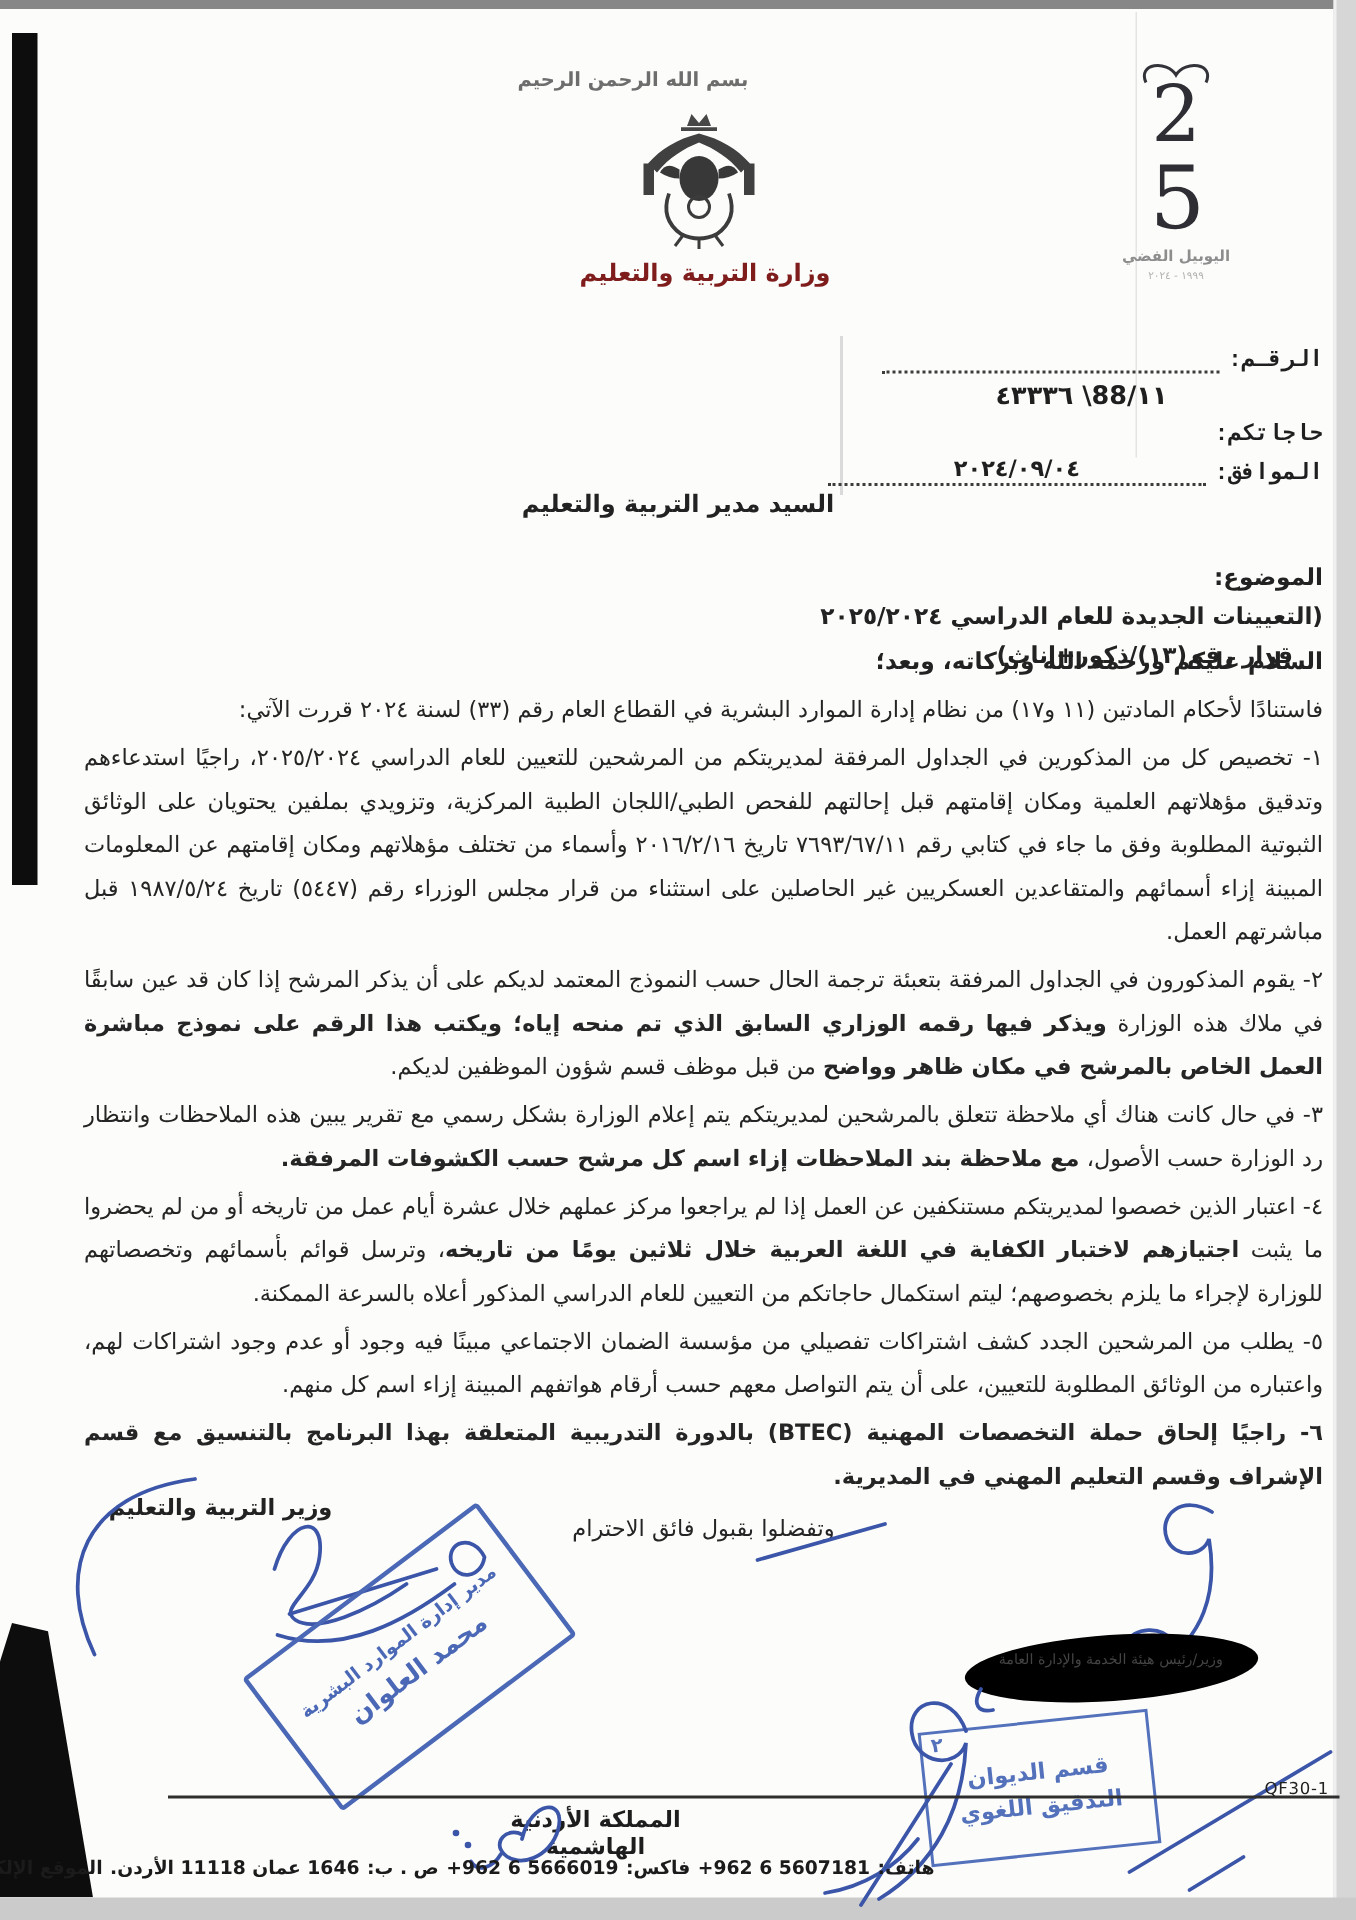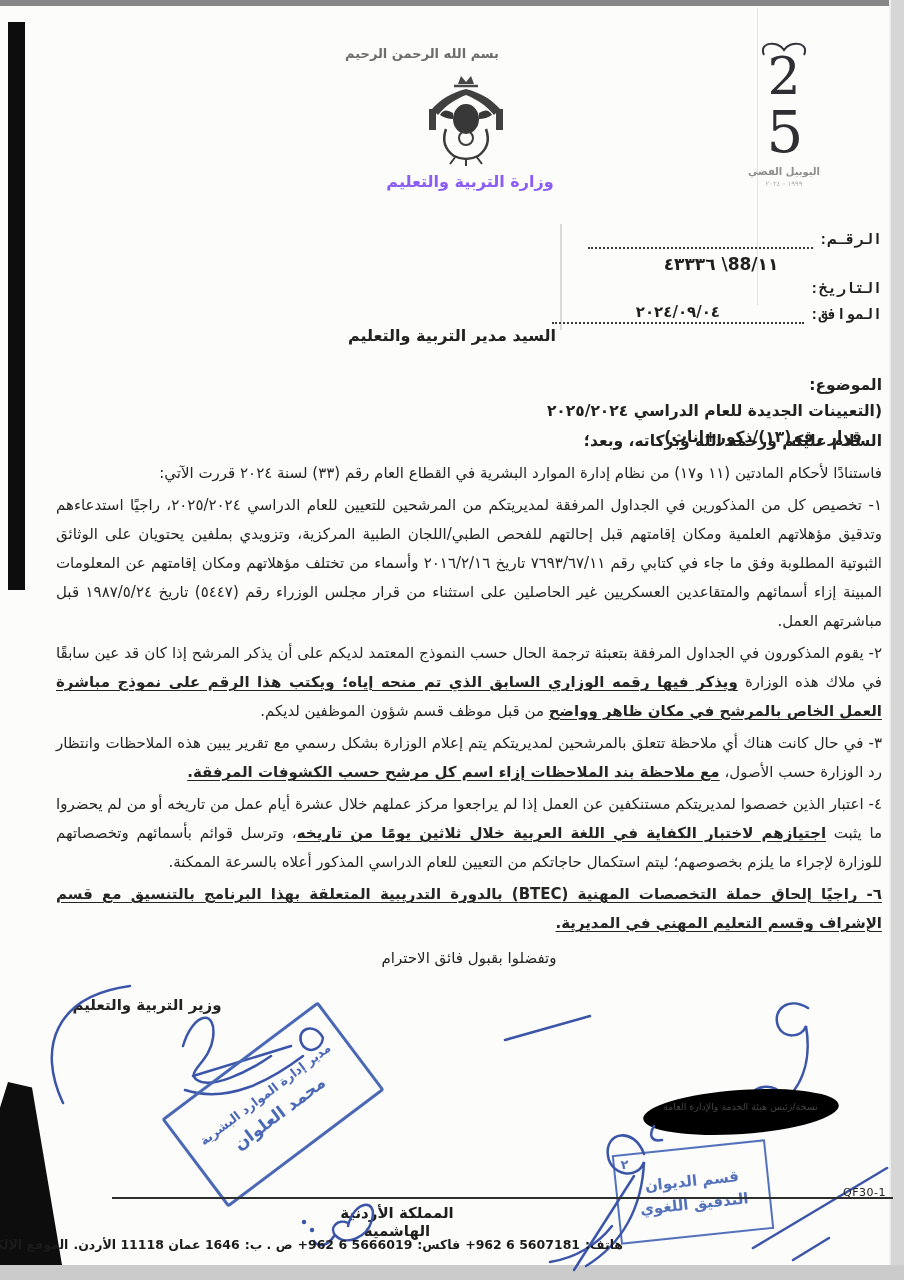--- a/index.html
+++ b/index.html
@@ -12,21 +12,21 @@
   .edge-left{position:absolute;top:22px;left:8px;width:17px;height:568px;background:#0d0d0d;}
   .edge-corner{position:absolute;left:0;top:1082px;width:100px;height:183px;background:#0d0d0d;
                clip-path:polygon(8% 0%,32% 3%,62% 100%,0% 100%,0% 14%);}
   .fold-a{position:absolute;left:757px;top:8px;width:1px;height:297px;background:#e4e4e4;}
   .fold-b{position:absolute;left:560px;top:224px;width:2px;height:106px;background:#dadada;}
   
   .bismillah{position:absolute;top:46px;left:0;right:60px;text-align:center;font-size:13px;
              font-weight:bold;color:#555;letter-spacing:1px;opacity:.85;}
   .coat{position:absolute;top:68px;left:416px;width:100px;height:100px;}
   .ministry-name{position:absolute;top:172px;left:370px;width:200px;text-align:center;
-                 font-size:16px;font-weight:bold;color:#8b5cf6;direction:rtl;}
+                 font-size:16px;font-weight:bold;color:#7f1d1d;direction:rtl;}
   .jubilee{position:absolute;top:40px;left:740px;width:88px;text-align:center;}
   .jubilee-label{font-size:10px;font-weight:bold;color:#8d8d8d;direction:rtl;margin-top:2px;}
   .jubilee-years{font-size:7px;color:#b0b0b0;letter-spacing:2px;margin-top:3px;}
   
   .ref-block{position:absolute;top:230px;right:22px;width:330px;direction:rtl;font-weight:bold;
              font-size:15px;color:#1f1f1f;}
   .ref-row{display:flex;gap:6px;align-items:flex-end;margin-bottom:5px;}
   .ref-label{white-space:nowrap;font-family:Liberation Mono, monospace;}
   .ref-dots{flex:1;border-bottom:2px dotted #3c3c3c;height:12px;margin-left:36px;}
   .ref-line{flex:1;border-bottom:2px dotted #3c3c3c;text-align:center;padding-bottom:1px;}
@@ -35,21 +35,21 @@
   .addressee{position:absolute;top:326px;left:0;width:100%;text-align:center;font-weight:bold;
              font-size:16px;direction:rtl;color:#222;}
   .subject{position:absolute;top:372px;right:22px;width:560px;direction:rtl;text-align:right;
            font-weight:bold;font-size:15.5px;line-height:26px;color:#222;}
   .subject .l2{padding-right:20px;}
   .greeting{position:absolute;top:432px;right:22px;direction:rtl;font-weight:bold;font-size:15.5px;color:#222;}
   
   .body-text{position:absolute;top:459px;left:56px;right:22px;direction:rtl;text-align:justify;
              font-size:15px;line-height:29px;color:#252525;}
   .body-text p{margin:0 0 3px 0;}
-  .ub{font-weight:bold;text-decoration:underline;text-underline-offset:3px;}
+  .ub{font-weight:bold;text-underline-offset:3px;}
   .closing{text-align:center;font-weight:normal;margin-top:6px;}
   
   .minister-title{position:absolute;top:996px;left:62px;width:170px;direction:rtl;text-align:center;
                   font-weight:bold;font-size:15px;color:#222;}
   .sig{position:absolute;pointer-events:none;}
   .sig path{stroke:#3b55a8;stroke-width:2.5;fill:none;stroke-linecap:round;}
   .sig .dot{fill:#3b55a8;}
   .stamp-hr{position:absolute;left:175px;top:1049px;width:190px;height:105px;border:3px solid #4a68b5;
             border-radius:3px;transform:rotate(-37deg);color:#4a68b5;direction:rtl;display:flex;
             flex-direction:column;align-items:center;justify-content:center;gap:6px;font-weight:bold;}
@@ -112,21 +112,21 @@
     <div class="jubilee-years">١٩٩٩ - ٢٠٢٤</div>
   </div>
 
   <div class="ref-block">
     <div class="ref-row">
       <span class="ref-label">الرقـم:</span>
       <span class="ref-dots"></span>
     </div>
     <div class="ref-num-value" dir="ltr">٤٣٣٣٦ \88/١١</div>
     <div class="ref-row">
-      <span class="ref-label">التاريخ:</span>
+      <span class="ref-label">حاجاتكم:</span>
     </div>
     <div class="ref-row">
       <span class="ref-label">الموافق:</span>
       <span class="ref-line"><span dir="ltr">٢٠٢٤/٠٩/٠٤</span></span>
     </div>
   </div>
 
   <div class="addressee">السيد مدير التربية والتعليم</div>
 
   <div class="subject">
@@ -136,20 +136,21 @@
   </div>
 
   <div class="greeting">السلام عليكم ورحمة الله وبركاته، وبعد؛</div>
 
   <div class="body-text">
     <p><span>فاستنادًا لأحكام المادتين (١١ و١٧) من نظام إدارة الموارد البشرية في القطاع العام رقم (٣٣) لسنة ٢٠٢٤ قررت الآتي:</span></p>
     <p><span>١- تخصيص كل من المذكورين في الجداول المرفقة لمديريتكم من المرشحين للتعيين للعام الدراسي ٢٠٢٥/٢٠٢٤، راجيًا استدعاءهم وتدقيق مؤهلاتهم العلمية ومكان إقامتهم قبل إحالتهم للفحص الطبي/اللجان الطبية المركزية، وتزويدي بملفين يحتويان على الوثائق الثبوتية المطلوبة وفق ما جاء في كتابي رقم ٧٦٩٣/٦٧/١١ تاريخ ٢٠١٦/٢/١٦ وأسماء من تختلف مؤهلاتهم ومكان إقامتهم عن المعلومات المبينة إزاء أسمائهم والمتقاعدين العسكريين غير الحاصلين على استثناء من قرار مجلس الوزراء رقم (٥٤٤٧) تاريخ ١٩٨٧/٥/٢٤ قبل مباشرتهم العمل.</span></p>
     <p><span>٢- يقوم المذكورون في الجداول المرفقة بتعبئة ترجمة الحال حسب النموذج المعتمد لديكم على أن يذكر المرشح إذا كان قد عين سابقًا في ملاك هذه الوزارة </span><span class="ub">ويذكر فيها رقمه الوزاري السابق الذي تم منحه إياه؛ ويكتب هذا الرقم على نموذج مباشرة العمل الخاص بالمرشح في مكان ظاهر وواضح</span><span> من قبل موظف قسم شؤون الموظفين لديكم.</span></p>
     <p><span>٣- في حال كانت هناك أي ملاحظة تتعلق بالمرشحين لمديريتكم يتم إعلام الوزارة بشكل رسمي مع تقرير يبين هذه الملاحظات وانتظار رد الوزارة حسب الأصول، </span><span class="ub">مع ملاحظة بند الملاحظات إزاء اسم كل مرشح حسب الكشوفات المرفقة.</span></p>
     <p><span>٤- اعتبار الذين خصصوا لمديريتكم مستنكفين عن العمل إذا لم يراجعوا مركز عملهم خلال عشرة أيام عمل من تاريخه أو من لم يحضروا ما يثبت </span><span class="ub">اجتيازهم لاختبار الكفاية في اللغة العربية خلال ثلاثين يومًا من تاريخه</span><span>، وترسل قوائم بأسمائهم وتخصصاتهم للوزارة لإجراء ما يلزم بخصوصهم؛ ليتم استكمال حاجاتكم من التعيين للعام الدراسي المذكور أعلاه بالسرعة الممكنة.</span></p>
+    <p><span>٥- يطلب من المرشحين الجدد كشف اشتراكات تفصيلي من مؤسسة الضمان الاجتماعي مبينًا فيه وجود أو عدم وجود اشتراكات لهم، واعتباره من الوثائق المطلوبة للتعيين، على أن يتم التواصل معهم حسب أرقام هواتفهم المبينة إزاء اسم كل منهم.</span></p>
     <p><span class="ub">٦- راجيًا إلحاق حملة التخصصات المهنية (BTEC) بالدورة التدريبية المتعلقة بهذا البرنامج بالتنسيق مع قسم الإشراف وقسم التعليم المهني في المديرية.</span></p>
     <div class="closing">وتفضلوا بقبول فائق الاحترام</div>
   </div>
 
   <div class="minister-title">وزير التربية والتعليم</div>
 
   <svg class="sig" style="left:35px;top:978px;" width="600" height="135" viewBox="0 0 600 135">
     <path d="M28,125 C2,70 20,18 95,8"></path>
     <path d="M148,68 c10,-34 34,-38 30,-8 c-3,24 -28,34 -16,42 c14,9 48,-6 74,-24"></path>
     <path d="M158,98 l98,-30"></path>
@@ -164,21 +165,21 @@
   </div>
 
   <svg class="sig" style="left:690px;top:998px;" width="150" height="112" viewBox="0 0 150 112">
     <path d="M118,10 c-20,-12 -36,2 -30,18 c5,13 24,12 28,0 c6,36 -4,66 -34,84 c-16,10 -30,0 -22,-14 c7,-12 24,-12 32,-2"></path>
   </svg>
 
   <svg class="sig" style="left:636px;top:1082px;" width="210" height="60" viewBox="0 0 210 60">
     <ellipse cx="105" cy="30" rx="98" ry="22" transform="rotate(-4 105 30)"></ellipse>
     <path d="M18,44 c-6,10 -2,16 8,14"></path>
   </svg>
-  <div class="copy-note">نسخة/رئيس هيئة الخدمة والإدارة العامة</div>
+  <div class="copy-note">وزير/رئيس هيئة الخدمة والإدارة العامة</div>
 
   <div class="stamp-diwan">
     <span class="num">٢</span>
     <div>قسم الديوان</div>
     <div>التدقيق اللغوي</div>
   </div>
 
   <svg class="sig" style="left:492px;top:1112px;" width="200" height="165" viewBox="0 0 200 165">
     <path d="M152,42 c-10,-28 -40,-22 -36,2 c3,20 30,24 36,6 c-2,46 -22,82 -58,104"></path>
     <path d="M142,64 L82,158"></path>

